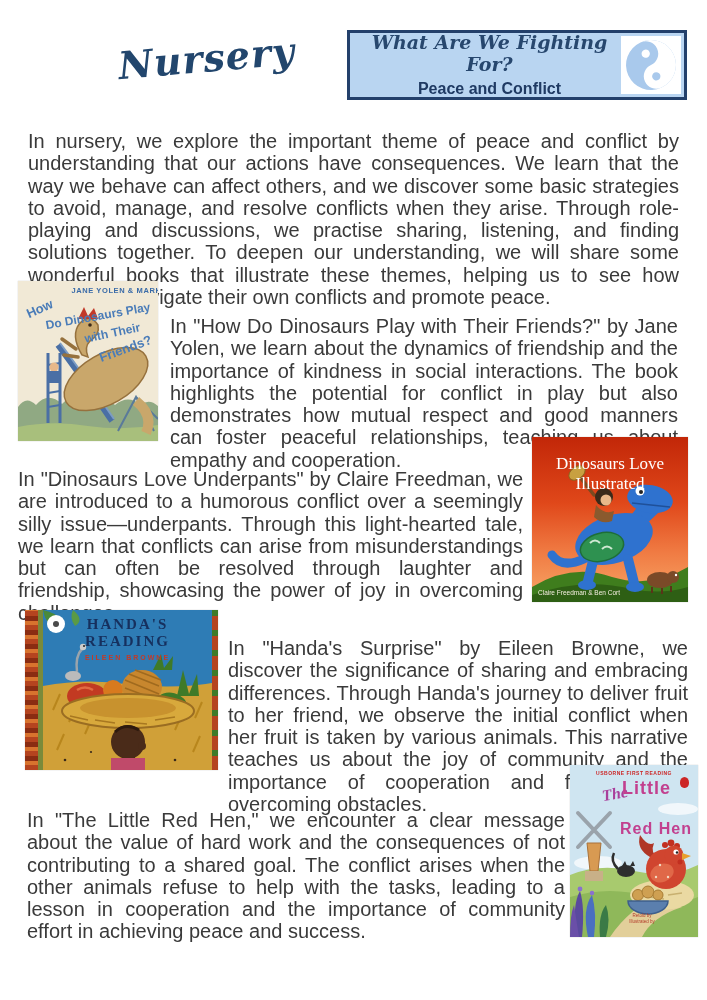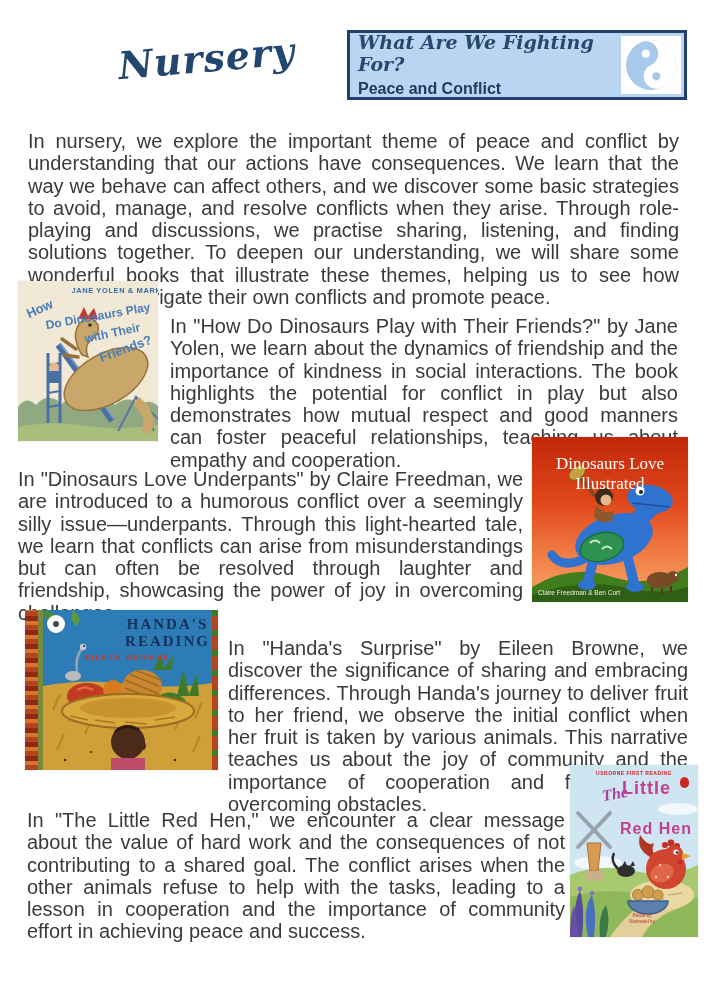--- a/index.html
+++ b/index.html
@@ -6,21 +6,21 @@
   .page{position:relative;width:707px;height:1000px;background:#ffffff;overflow:hidden;
         font-family:"Liberation Sans",sans-serif;color:#3a3a3a;}
 
   
   .nursery-title{position:absolute;left:118px;top:36px;width:170px;text-align:center;
       font-family:"DejaVu Serif",serif;font-style:italic;font-weight:bold;
       font-size:38px;color:#22466d;transform:rotate(-5deg);letter-spacing:1px;}
   .topic-box{position:absolute;left:347px;top:30px;width:340px;height:70px;
       background:#b9d5f1;border:3px solid #23406b;box-sizing:border-box;
       display:flex;align-items:center;}
-  .topic-text{flex:1;text-align:left;line-height:1.15;padding-left:8px;}
+  .topic-text{flex:1;text-align:center;line-height:1.15;padding-left:8px;}
   .topic-question{font-family:"DejaVu Serif",serif;font-style:italic;font-weight:bold;
       font-size:19px;color:#27476e;}
   .topic-name{font-size:16px;color:#1f3a63;font-weight:bold;margin-top:4px;}
   .icon-square{width:60px;height:58px;background:#ffffff;margin-right:3px;
       display:flex;align-items:center;justify-content:center;flex:0 0 auto;}
 
   
   .bodytext{position:absolute;font-size:20px;line-height:22.3px;text-align:justify;color:#3a3a3a;}
   #intro{left:28px;top:110px;width:651px;}
   #book1-text{left:170px;top:295px;width:508px;}
@@ -52,21 +52,21 @@
 
   
   #book3-cover{left:25px;top:610px;width:193px;height:160px;background:#2e7cb5;}
   .c3-strip-left{position:absolute;left:0;top:0;width:13px;height:100%;z-index:3;
       background:repeating-linear-gradient(0deg,#b5441f 0 5px,#d8732e 5px 9px,#8a2c12 9px 14px);}
   .c3-strip-left2{position:absolute;left:13px;top:0;width:5px;height:100%;z-index:3;background:#7a8a3a;}
   .c3-strip-right{position:absolute;right:0;top:0;width:6px;height:100%;z-index:3;
       background:repeating-linear-gradient(0deg,#b5441f 0 14px,#3f7a28 14px 20px);}
   .c3-title{position:absolute;left:18px;top:6px;width:169px;text-align:center;z-index:2;
       font-family:"Liberation Serif",serif;font-weight:bold;color:#16305e;
-      font-size:15px;line-height:17px;letter-spacing:2px;margin-left:40px;}
+      font-size:15px;line-height:17px;letter-spacing:2px;}
   .c3-author{position:absolute;left:18px;top:44px;width:169px;text-align:center;z-index:2;
       font-size:7px;font-weight:bold;color:#c23a28;letter-spacing:2px;}
 
   
   #book4-cover{left:570px;top:765px;width:128px;height:172px;background:#cfe5f1;}
   .c4-pub{position:absolute;left:0;top:5px;width:100%;text-align:center;z-index:2;
       font-size:5px;font-weight:bold;color:#cc2626;letter-spacing:.5px;}
   .c4-balloon{position:absolute;right:9px;top:12px;width:9px;height:11px;z-index:2;
       background:#cc2626;border-radius:50% 50% 45% 45%;}
   .c4-the{position:absolute;left:32px;top:20px;z-index:2;font-family:"Liberation Serif",serif;

